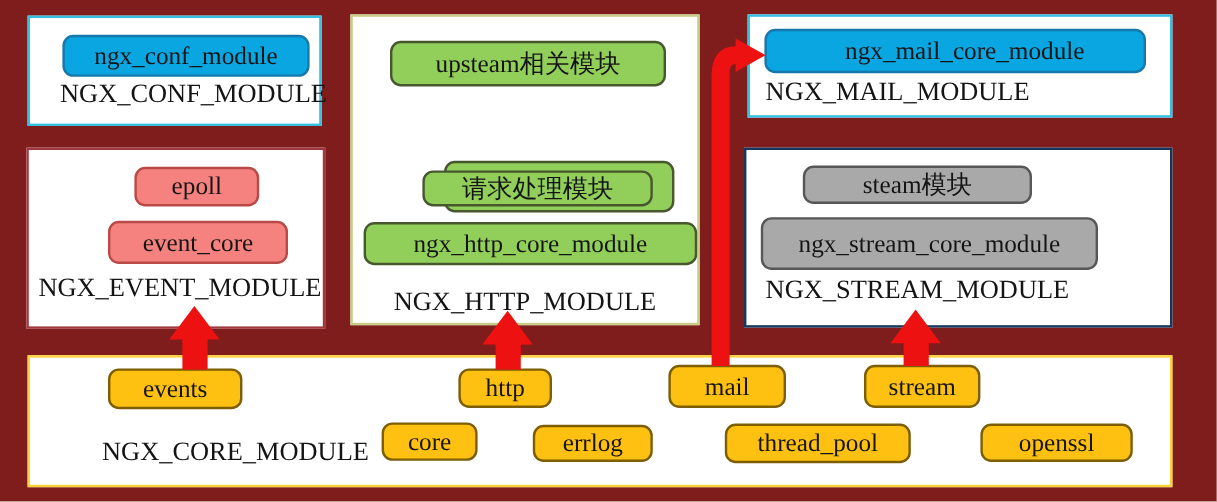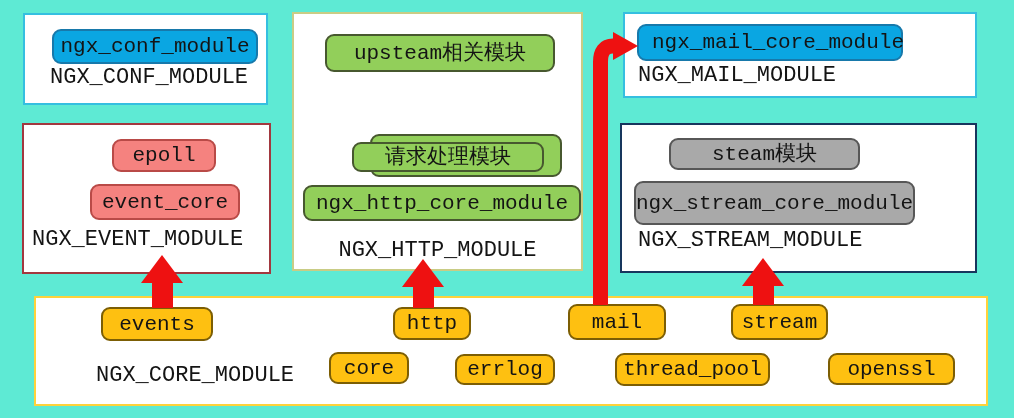--- a/index.html
+++ b/index.html
@@ -7,22 +7,22 @@
     --navy-border:#17365d; --yellow-border:#ffd23b;
     --blue-fill:#0aa6e2; --blue-border:#1779ab;
     --pink-fill:#f5827f; --pink-border:#b94a47;
     --green-fill:#92cf5a; --green-border:#47582f;
     --gray-fill:#a9a9a9; --gray-border:#575757;
     --orange-fill:#fec011; --orange-border:#7c5e04;
     --arrow:#ee1111; --text:#141414;
   }
   html,body{margin:0;padding:0;background:#ffffff;}
   .canvas{
-    position:relative;width:1014px;height:418px;background:#5eead4;overflow:hidden;
-    font-family:Liberation Mono, monospace;color:var(--text);
+    position:relative;width:1014px;height:418px;background:#7f1d1d;overflow:hidden;
+    font-family:Liberation Serif, serif;color:var(--text);
   }
   .box{position:absolute;background:#ffffff;border:2px solid #000;box-sizing:border-box;}
   .box.conf,.box.mail{border-color:var(--cyan-border);}
   .box.event{border-color:var(--red-box-border);}
   .box.http{border-color:var(--khaki-border);}
   .box.stream{border-color:var(--navy-border);padding-left:32px;}
   .box.core{border-color:var(--yellow-border);}
   .pill{
     position:absolute;display:flex;align-items:center;justify-content:center;
     border:2px solid;border-radius:9px;font-size:21px;line-height:1;
@@ -54,31 +54,31 @@
 
   <div class="box http" style="left:292px;top:12px;width:291px;height:259px;">
     <div class="pill green" style="left:31px;top:20px;width:230px;height:38px;">upsteam相关模块</div>
     <div class="pill green" style="left:76px;top:78px;width:192px;height:43px;margin-top:42px;">响应过滤模块</div>
     <div class="pill green" style="left:58px;top:128px;width:192px;height:30px;">请求处理模块</div>
     <div class="pill green" style="left:9px;top:171px;width:278px;height:36px;">ngx_http_core_module</div>
     <div class="box-label" style="left:0;top:225px;width:100%;text-align:center;">NGX_HTTP_MODULE</div>
   </div>
 
   <div class="box mail" style="left:623px;top:12px;width:354px;height:86px;">
-    <div class="pill blue" style="left:12px;top:10px;width:266px;height:37px;padding-left:16px;">ngx_mail_core_module</div>
+    <div class="pill blue" style="left:12px;top:10px;width:318px;height:37px;padding-left:16px;">ngx_mail_core_module</div>
     <div class="box-label" style="left:13px;top:50px;">NGX_MAIL_MODULE</div>
   </div>
 
   <div class="box stream" style="left:620px;top:123px;width:357px;height:150px;">
     <div class="pill gray" style="left:47px;top:13px;width:191px;height:32px;">steam模块</div>
     <div class="pill gray" style="left:12px;top:56px;width:281px;height:44px;">ngx_stream_core_module</div>
     <div class="box-label" style="left:16px;top:104px;text-align:center;">NGX_STREAM_MODULE</div>
   </div>
 
-  <div class="box core" style="left:34px;top:296px;width:954px;height:110px;">
+  <div class="box core" style="left:23px;top:296px;width:954px;height:110px;">
     <div class="pill orange" style="left:65px;top:9px;width:112px;height:34px;">events</div>
     <div class="pill orange" style="left:357px;top:9px;width:78px;height:33px;">http</div>
     <div class="pill orange" style="left:532px;top:6px;width:98px;height:36px;">mail</div>
     <div class="pill orange" style="left:695px;top:6px;width:97px;height:36px;">stream</div>
     <div class="pill orange" style="left:293px;top:54px;width:80px;height:32px;">core</div>
     <div class="pill orange" style="left:419px;top:56px;width:100px;height:31px;">errlog</div>
     <div class="pill orange" style="left:579px;top:55px;width:155px;height:33px;">thread_pool</div>
     <div class="pill orange" style="left:792px;top:55px;width:127px;height:32px;">openssl</div>
     <div class="box-label" style="left:60px;top:66px;">NGX_CORE_MODULE</div>
   </div>

